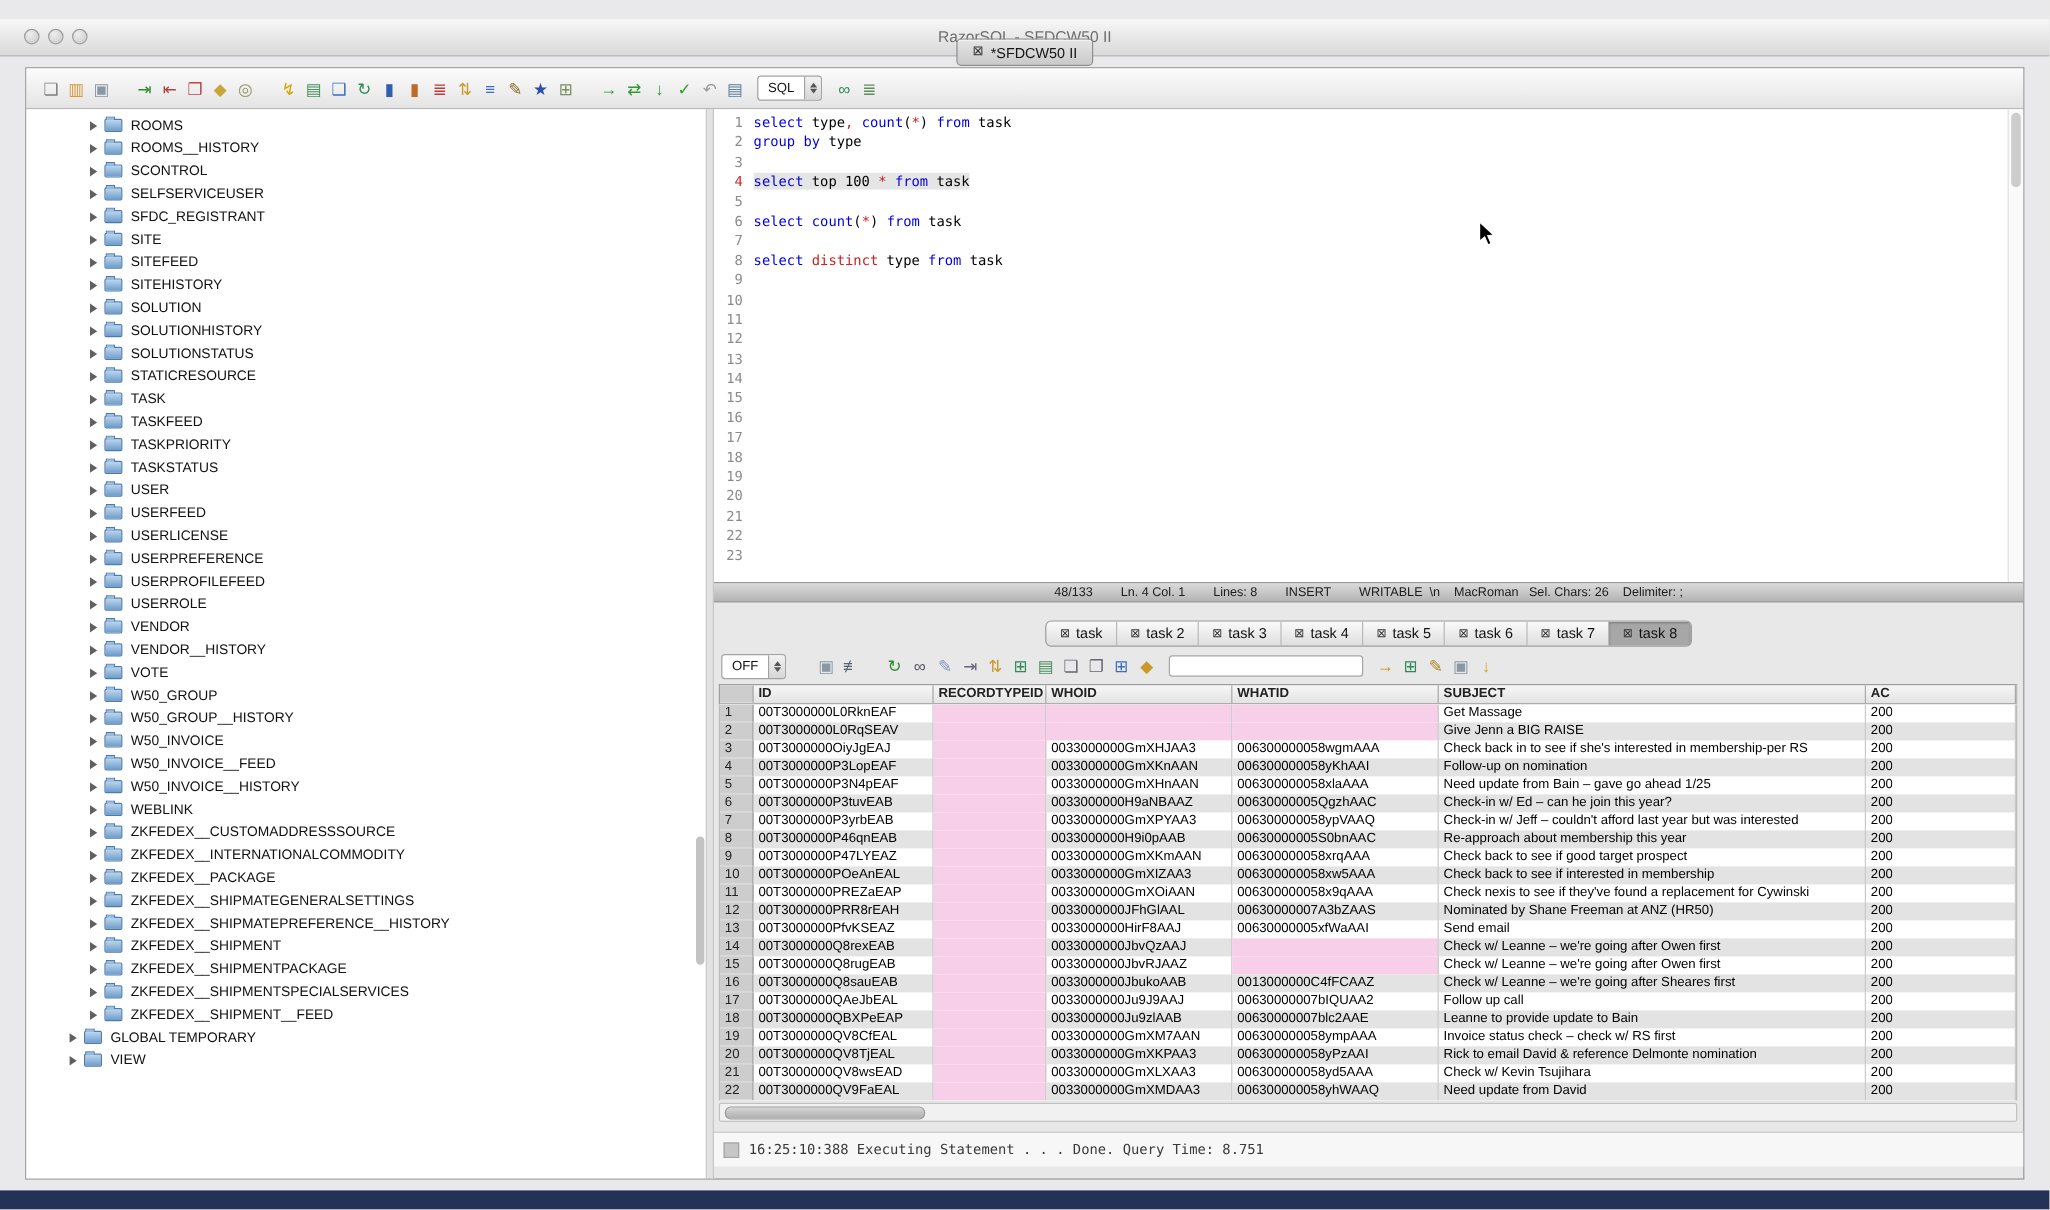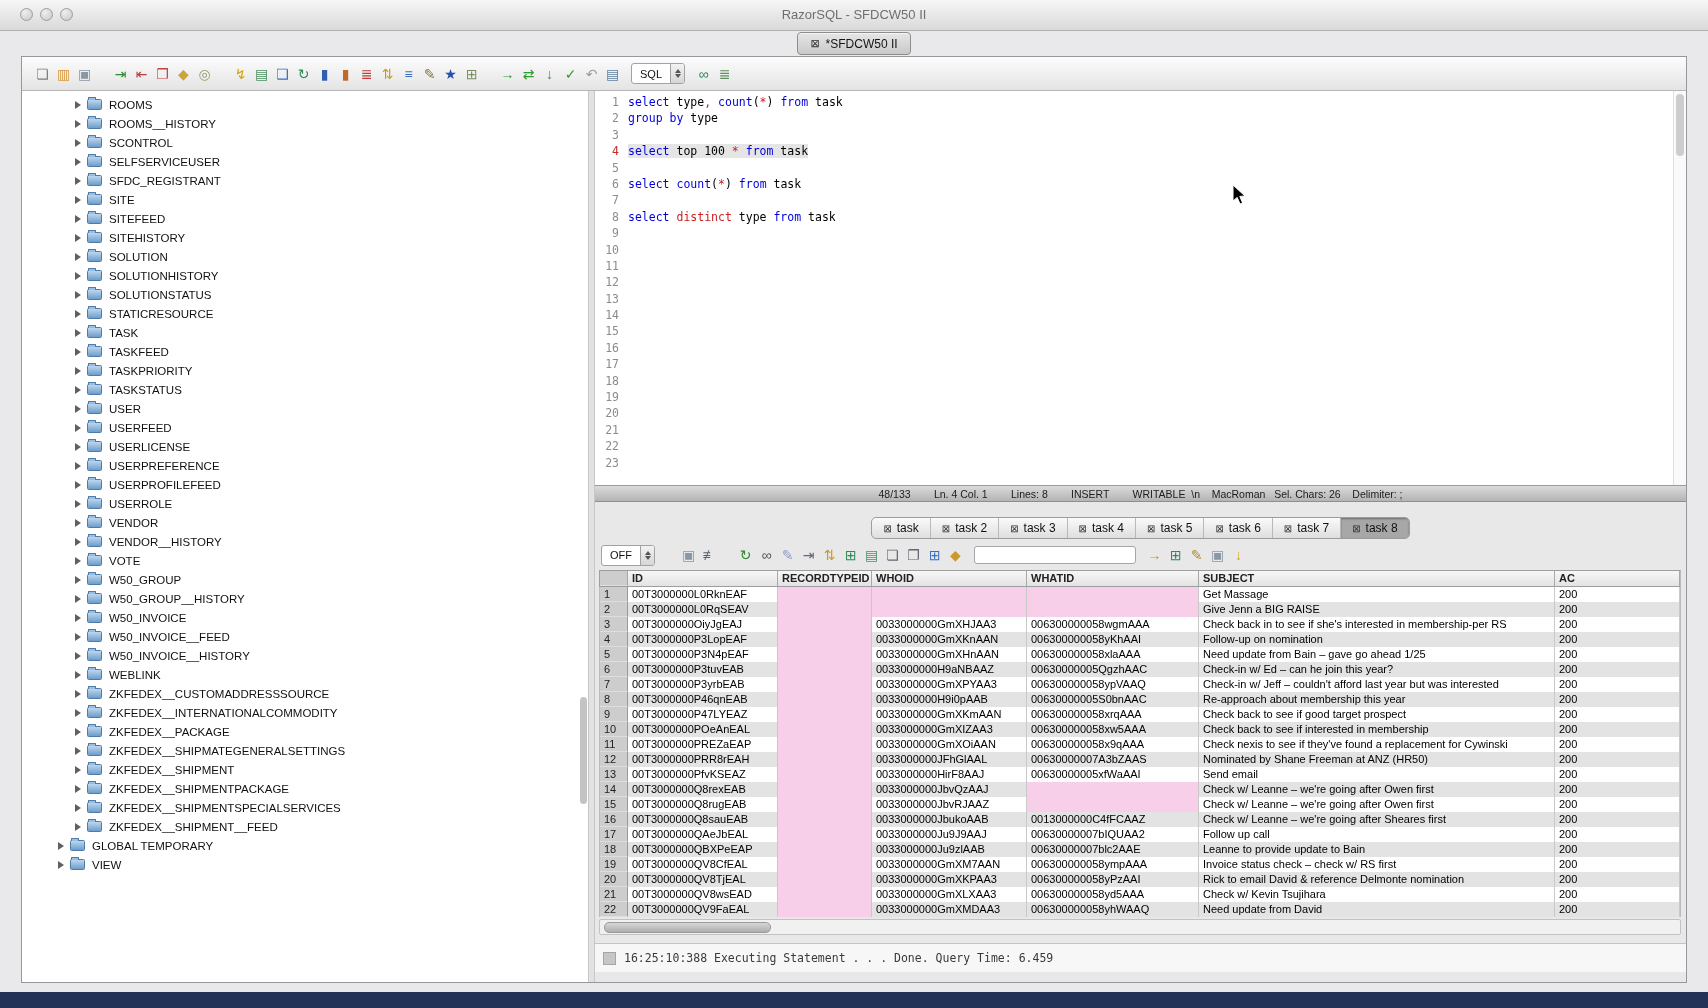--- a/index.html
+++ b/index.html
@@ -1,19 +1,19 @@
 <!DOCTYPE html>
 <html><head>
 <meta charset="utf-8">
 <style>
   html,body{margin:0;padding:0;}
   body{width:1708px;height:1008px;overflow:hidden;background:#e9e9eb;
        font-family:"Liberation Sans",sans-serif;position:relative;}
   
-  .titlebar{position:absolute;top:0;left:0;width:100%;height:30px;
+  .titlebar{position:absolute;top:16px;left:0;width:100%;height:30px;
     background:linear-gradient(#f7f7f7,#d9d9d9);border-bottom:1px solid #b2b2b2;}
   .lights{position:absolute;left:20px;top:8px;display:flex;gap:7px;}
   .light{width:13px;height:13px;border-radius:50%;
     background:radial-gradient(circle at 35% 30%,#efefef,#c7c7c7);
     border:1px solid #9d9d9d;box-sizing:border-box;}
   .wtitle{width:100%;text-align:center;line-height:30px;font-size:13px;color:#6f6f6f;}
   
   .tabstrip{position:absolute;top:31px;left:0;width:100%;height:25px;
     display:flex;justify-content:center;align-items:center;}
   .doctab{display:flex;align-items:center;gap:6px;padding:2px 12px;height:17px;
@@ -362,20 +362,25 @@
           <span>ZKFEDEX__PACKAGE</span>
         </div>
         <div class="trow lvl1">
           <span class="tri"></span>
           <span class="folder"></span>
           <span>ZKFEDEX__SHIPMATEGENERALSETTINGS</span>
         </div>
         <div class="trow lvl1">
           <span class="tri"></span>
           <span class="folder"></span>
+          <span>ZKFEDEX__SHIPMATEPREFERENCE__HISTORY</span>
+        </div>
+        <div class="trow lvl1">
+          <span class="tri"></span>
+          <span class="folder"></span>
           <span>ZKFEDEX__SHIPMENT</span>
         </div>
         <div class="trow lvl1">
           <span class="tri"></span>
           <span class="folder"></span>
           <span>ZKFEDEX__SHIPMENTPACKAGE</span>
         </div>
         <div class="trow lvl1">
           <span class="tri"></span>
           <span class="folder"></span>
@@ -728,21 +733,21 @@
             <div class="dc c6"><span class="clip">200</span></div>
           </div>
         </div>
 
       <div class="hscroll">
         <div class="hthumb"></div>
       </div>
 
       <div class="bstatus">
         <span class="bsq"></span>
-        <span>16:25:10:388 Executing Statement . . . Done. Query Time: 6.459</span>
+        <span>16:25:10:388 Executing Statement . . . Done. Query Time: 8.751</span>
       </div>
       <div class="bfill"></div>
     </div>
   </div>
 </div>
 
 <div class="navy"></div>
 
 <svg class="cursor" width="16" height="22" viewBox="0 0 16 22">
   <path d="M1,1 L1,17 L5.2,13.4 L8,20 L10.6,18.9 L7.8,12.4 L13,12 Z" fill="#000" stroke="#fff" stroke-width="1"></path>

